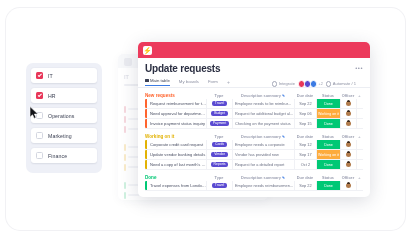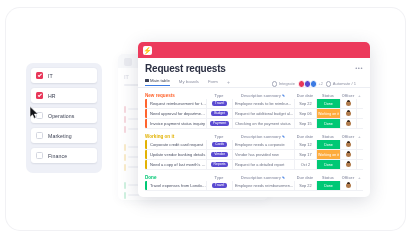--- a/index.html
+++ b/index.html
@@ -245,21 +245,21 @@
   </div>
 
   <div class="board-card">
     <div class="board-topbar">
       <div class="brand-logo">
         <span class="brand-glyph">⚡</span>
       </div>
     </div>
 
     <div class="board-head">
-      <div class="board-title">Request requests</div>
+      <div class="board-title">Update requests</div>
       <div class="kebab">•••</div>
 
       <div class="tabbar" id="tabbar">
         <div class="tabbar-sep"></div>
         <div class="tools">
           <div class="tool-txt">
             <span class="tool-ico"></span>
             <span>Integrate</span>
           </div>
           <div class="avatars">

